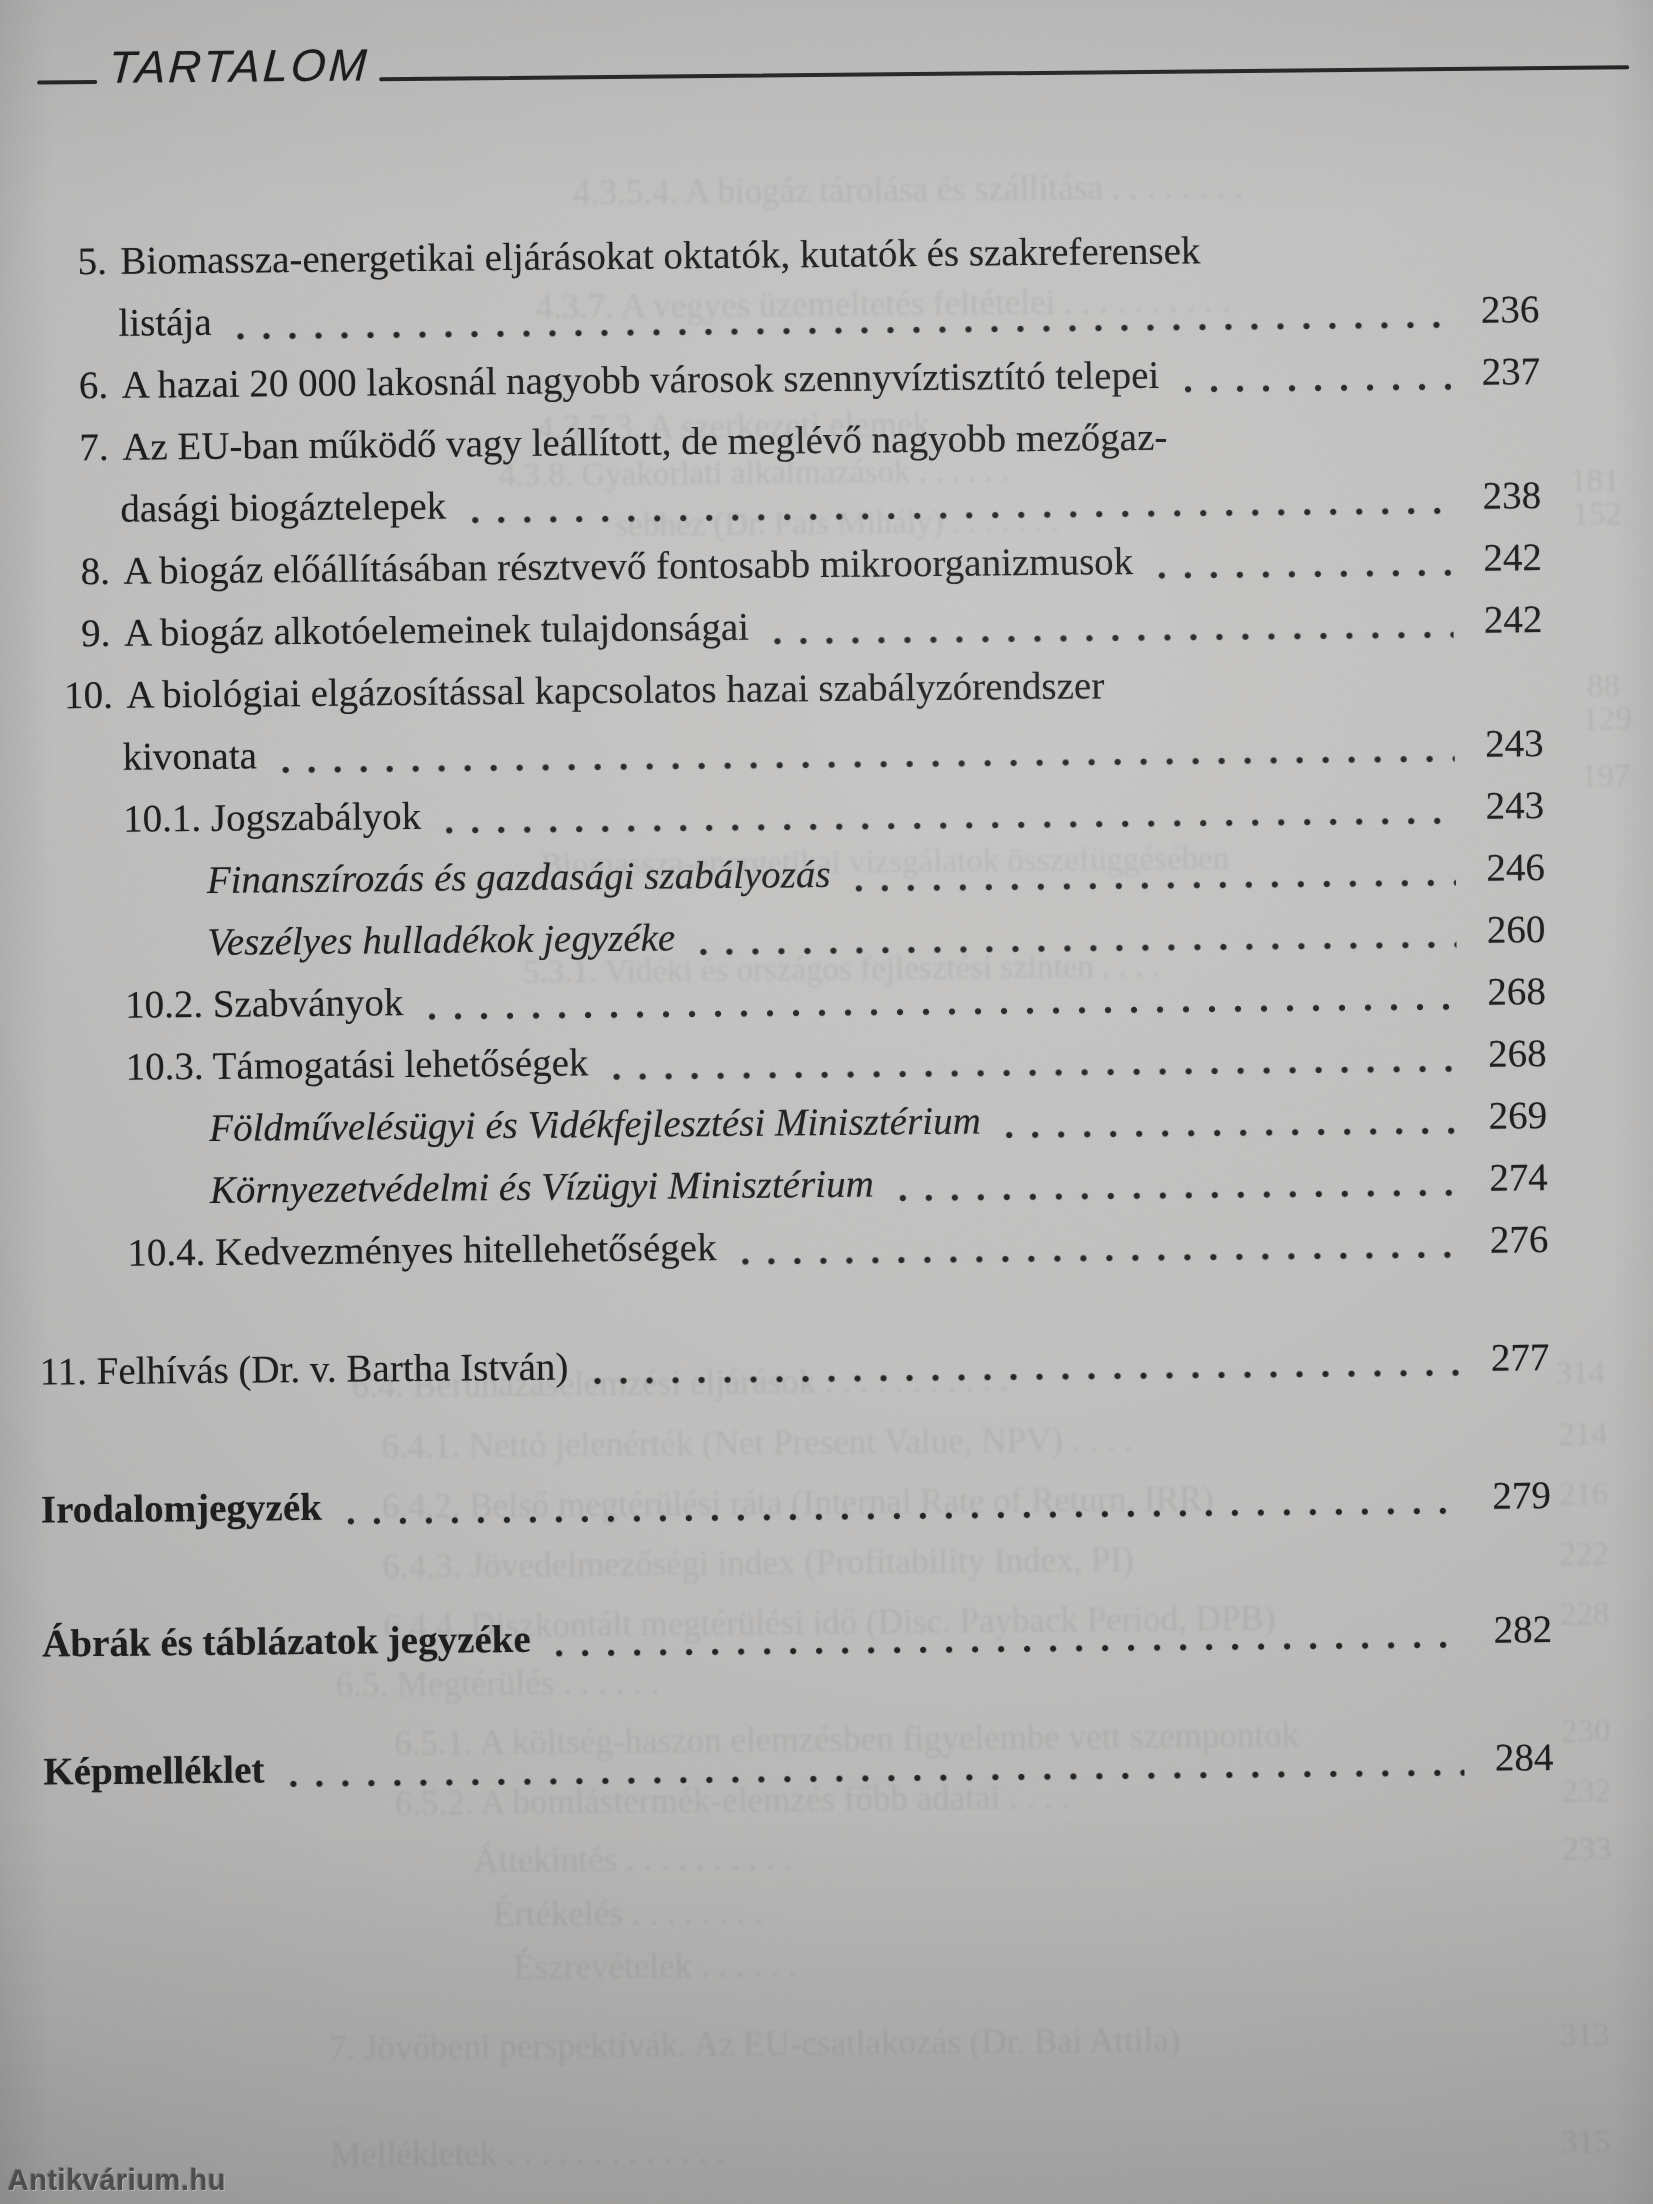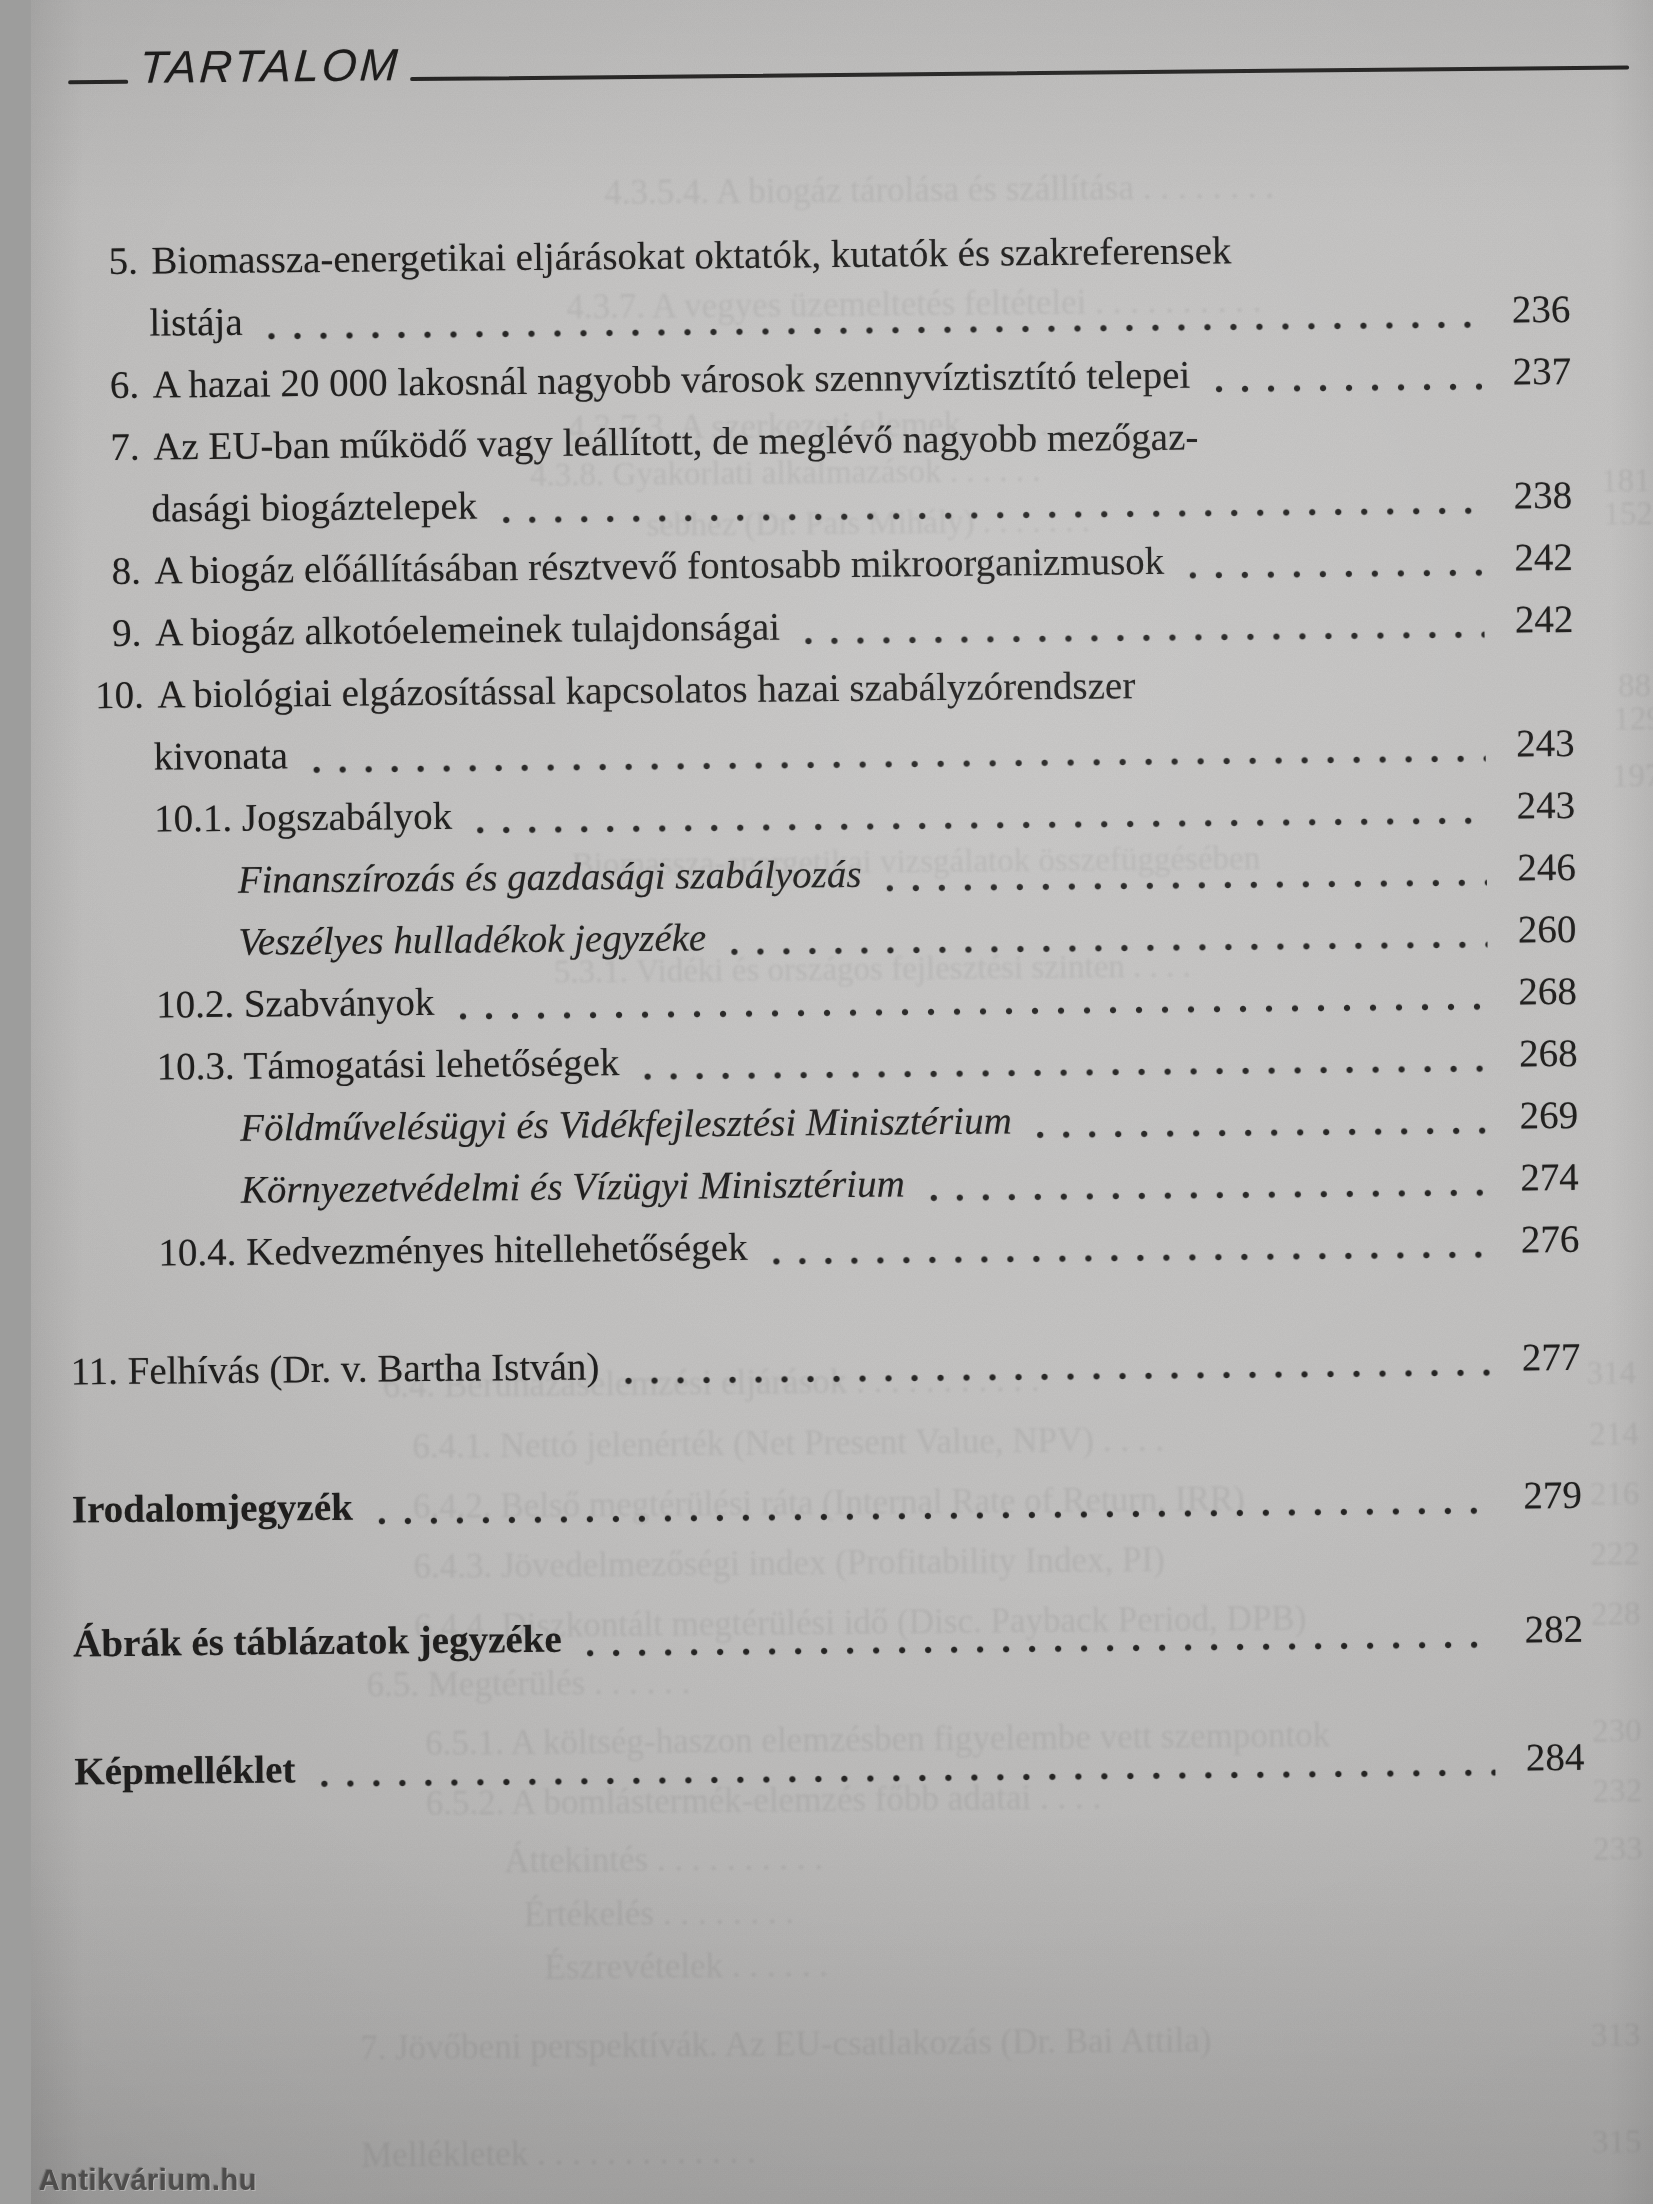--- a/index.html
+++ b/index.html
@@ -6,21 +6,20 @@
   body{
     width:1654px;height:2205px;overflow:hidden;position:relative;
     background:#9d9d9c;
     font-family:"Liberation Serif", serif;
   }
   .page{
     position:absolute;inset:0;
     background:
       radial-gradient(ellipse 140% 115% at 58% 28%,
         #c9c8c7 0%, #c3c2c1 38%, #bab9b8 66%, #aeadac 88%, #a3a2a1 100%);
-    margin-left: 31px;
   }
   .tilt{
     position:absolute;inset:0;
     transform:rotate(-0.55deg);
     transform-origin:50% 50%;
     color:#1d1c1b;
   }
   
   .hdr{
     position:absolute;left:47px;top:29px;right:15.5px;height:54px;

